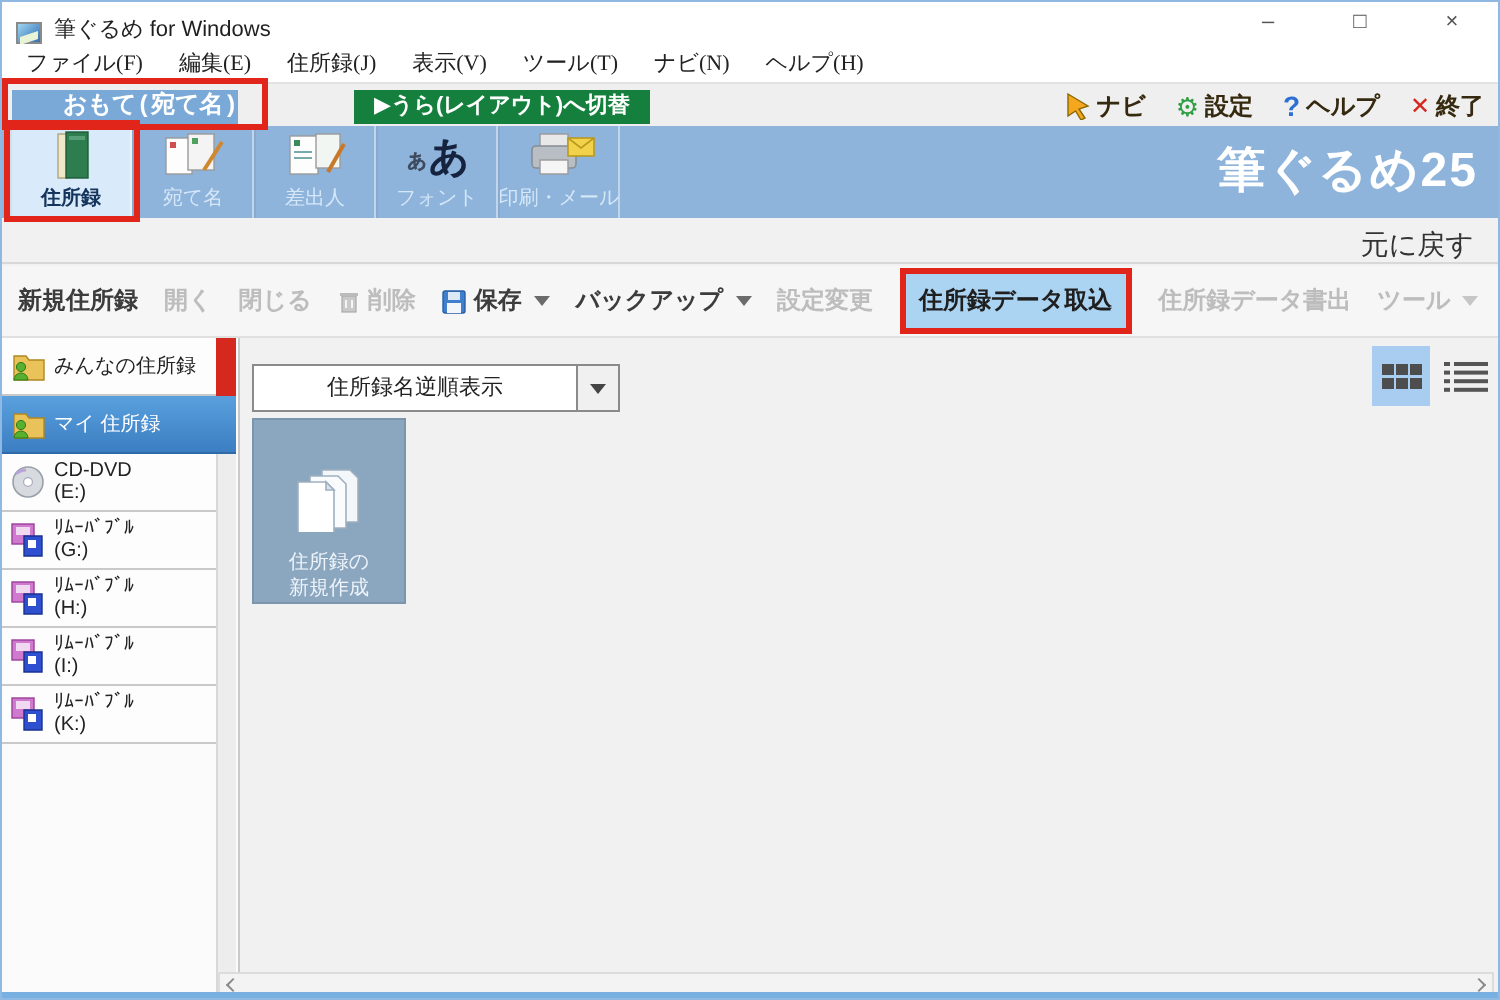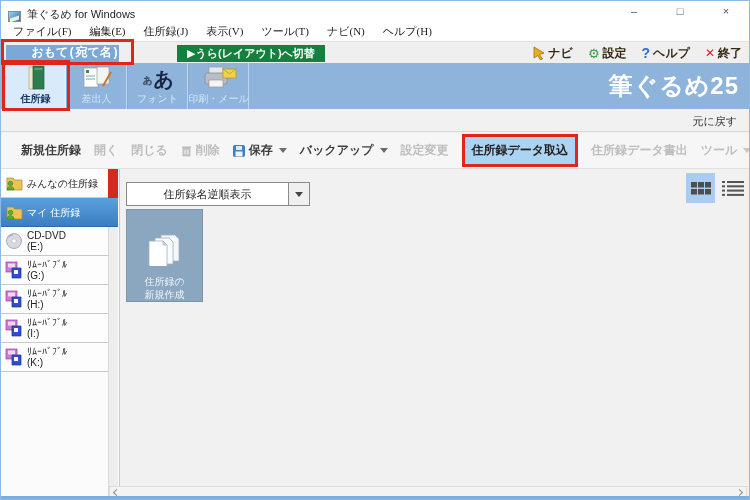--- a/index.html
+++ b/index.html
@@ -50,25 +50,25 @@
   .ribbon-btn.selected .ribbon-label { color:#15355e; font-weight:bold; }
   .font-glyphs { color:#15233f; font-weight:bold; line-height:24px; }
   .fg-small { font-size:12px; color:#3e4a5e; }
   .fg-large { font-size:20px; }
   .brand { position:absolute; right:10px; top:0; height:46px; line-height:46px; color:#ffffff;
            font-size:24px; font-weight:bold; letter-spacing:1px; }
 
   
   .undorow { position:absolute; left:0; top:108px; width:100%; height:23px; background:#f1f1f1;
              border-bottom:1px solid #d8d8d8; }
-  .undo-label { position:absolute; right:12px; top:5px; font-size:11px; color:#333; }
+  .undo-label { position:absolute; right:12px; top:5px; font-size:14px; color:#333; }
 
   
   .toolbar2 { position:absolute; left:0; top:132px; width:100%; height:36px; background:#f6f6f6;
-              border-bottom:1px solid #e0e0e0; display:flex; align-items:center; padding-left:20px;
+              border-bottom:1px solid #e0e0e0; display:flex; align-items:center; padding-left:8px;
               gap:13px; font-size:12px; font-weight:bold; }
   .t2 { color:#3c3c3c; display:flex; align-items:center; gap:4px; white-space:nowrap; }
   .t2.disabled { color:#bdbdbd; }
   .dd { width:0; height:0; border-left:4px solid transparent; border-right:4px solid transparent;
         border-top:5px solid #6b6b6b; margin-left:2px; }
   .t2.disabled .dd { border-top-color:#c6c6c6; }
   .import-btn { background:#abd3f2; border:3px solid #e2251b; padding:5px 7px; color:#1f1f1f;
                 font-size:12px; font-weight:bold; white-space:nowrap; }
 
   
@@ -172,20 +172,32 @@
             <rect x="6" y="2" width="5" height="22" fill="#efe8c8" stroke="#a89a6a" stroke-width="0.6"></rect>
             <rect x="10" y="1" width="11" height="23" fill="#2e7d4f" stroke="#1d5c38" stroke-width="0.7"></rect>
             <rect x="11.5" y="3" width="8" height="2" fill="#57a077"></rect>
           </svg>
       </span>
       <span class="ribbon-label">住所録</span>
     </div>
     <div class="ribbon-btn">
       <span class="ric">
         <svg width="34" height="26">
+            <rect x="3" y="4" width="13" height="18" fill="#fdfdfd" stroke="#9a9a9a" stroke-width="0.7"></rect>
+            <rect x="5" y="6" width="3" height="3" fill="#d05050"></rect>
+            <rect x="14" y="2" width="13" height="18" fill="#f4f4f4" stroke="#9a9a9a" stroke-width="0.7"></rect>
+            <rect x="16" y="4" width="3" height="3" fill="#50a060"></rect>
+            <line x1="22" y1="20" x2="31" y2="6" stroke="#d08830" stroke-width="2"></line>
+          </svg>
+      </span>
+      <span class="ribbon-label">宛て名</span>
+    </div>
+    <div class="ribbon-btn">
+      <span class="ric">
+        <svg width="34" height="26">
             <rect x="4" y="3" width="14" height="19" fill="#fdfdfd" stroke="#9a9a9a" stroke-width="0.7"></rect>
             <rect x="6" y="5" width="3" height="3" fill="#3a8a5a"></rect>
             <line x1="6" y1="11" x2="15" y2="11" stroke="#7aa" stroke-width="1"></line>
             <line x1="6" y1="14" x2="15" y2="14" stroke="#7aa" stroke-width="1"></line>
             <rect x="17" y="2" width="12" height="17" fill="#f2f6f2" stroke="#9a9a9a" stroke-width="0.7"></rect>
             <line x1="23" y1="21" x2="31" y2="7" stroke="#c87828" stroke-width="2"></line>
           </svg>
       </span>
       <span class="ribbon-label">差出人</span>
     </div>

